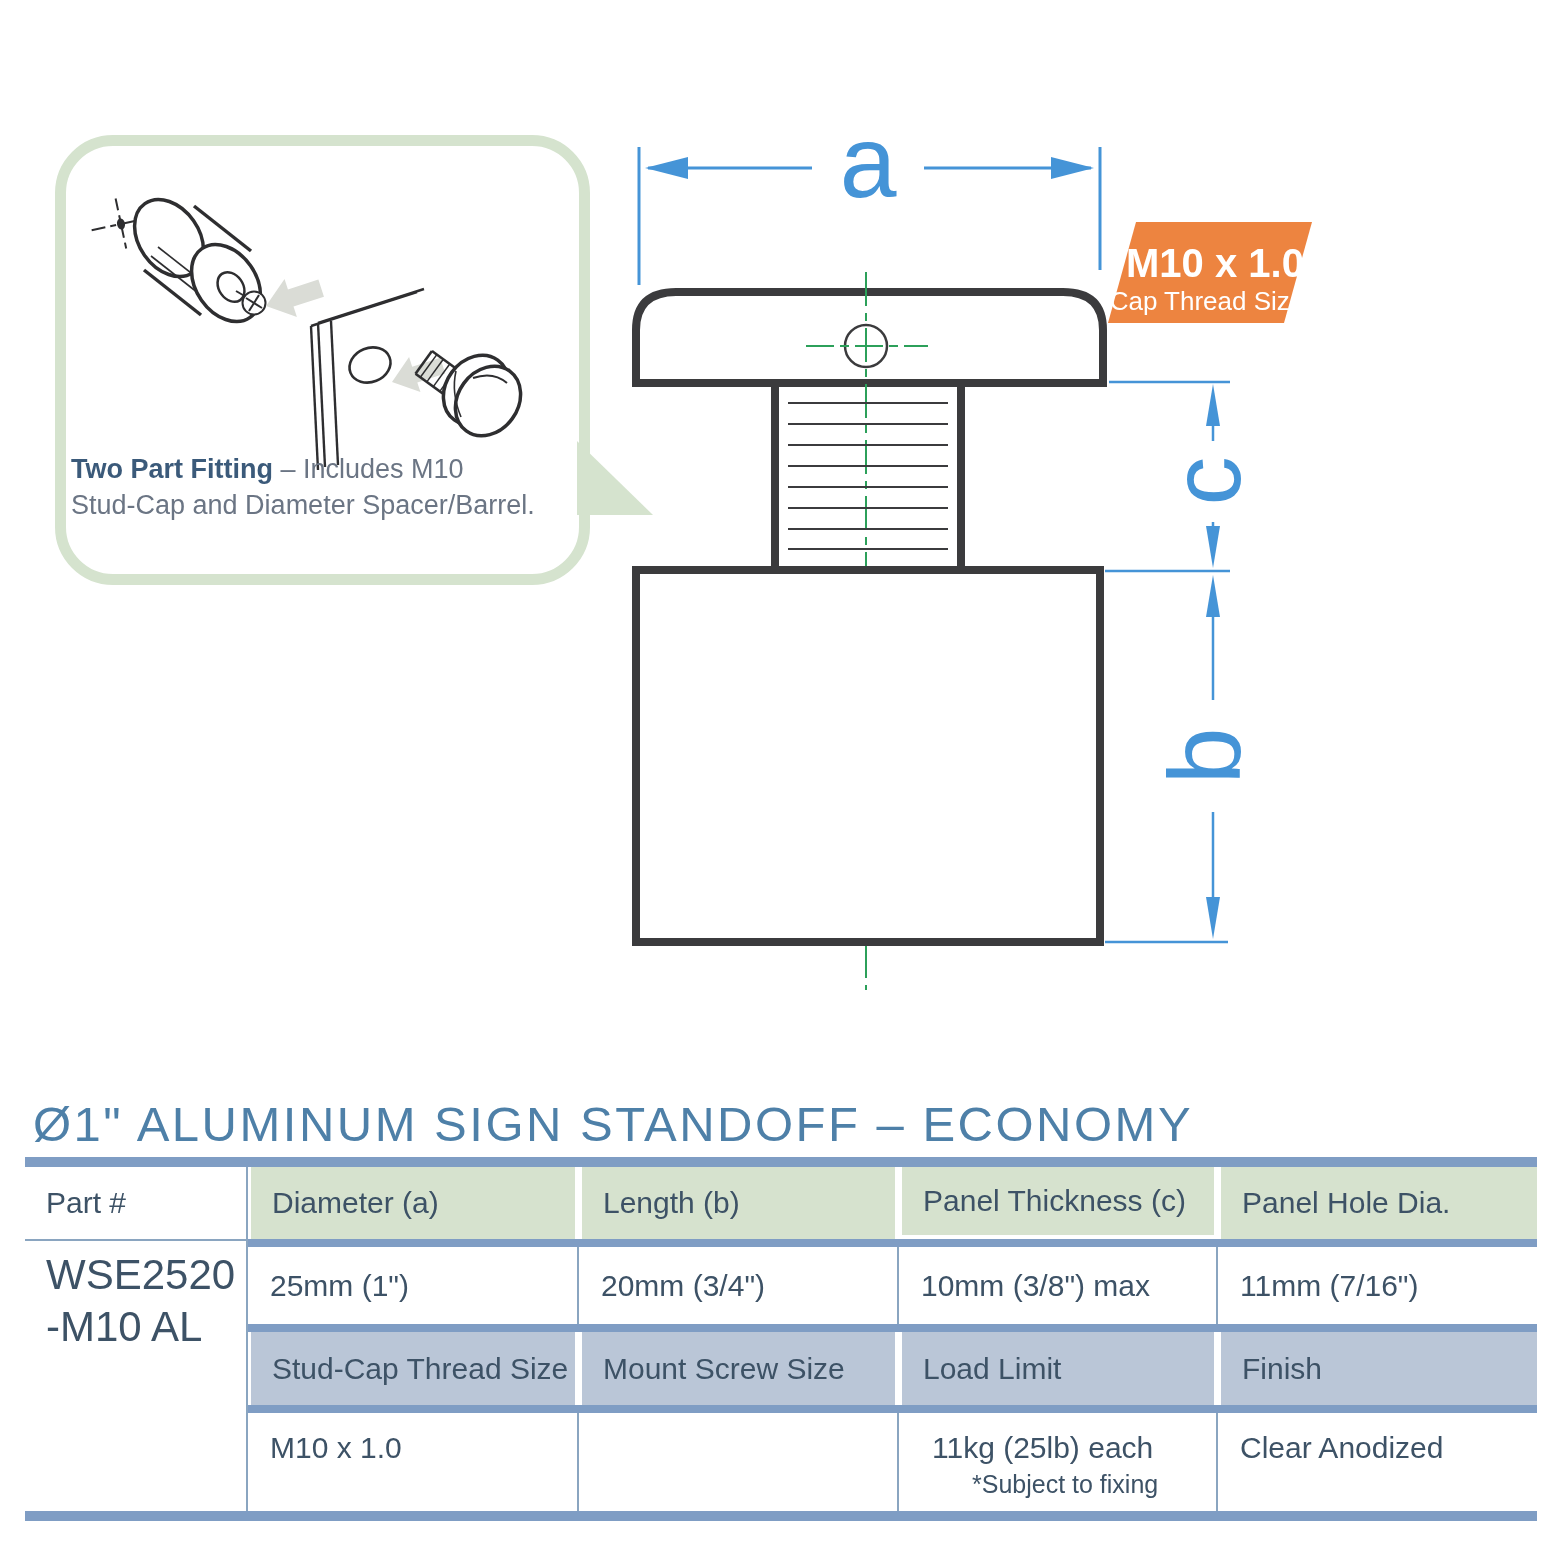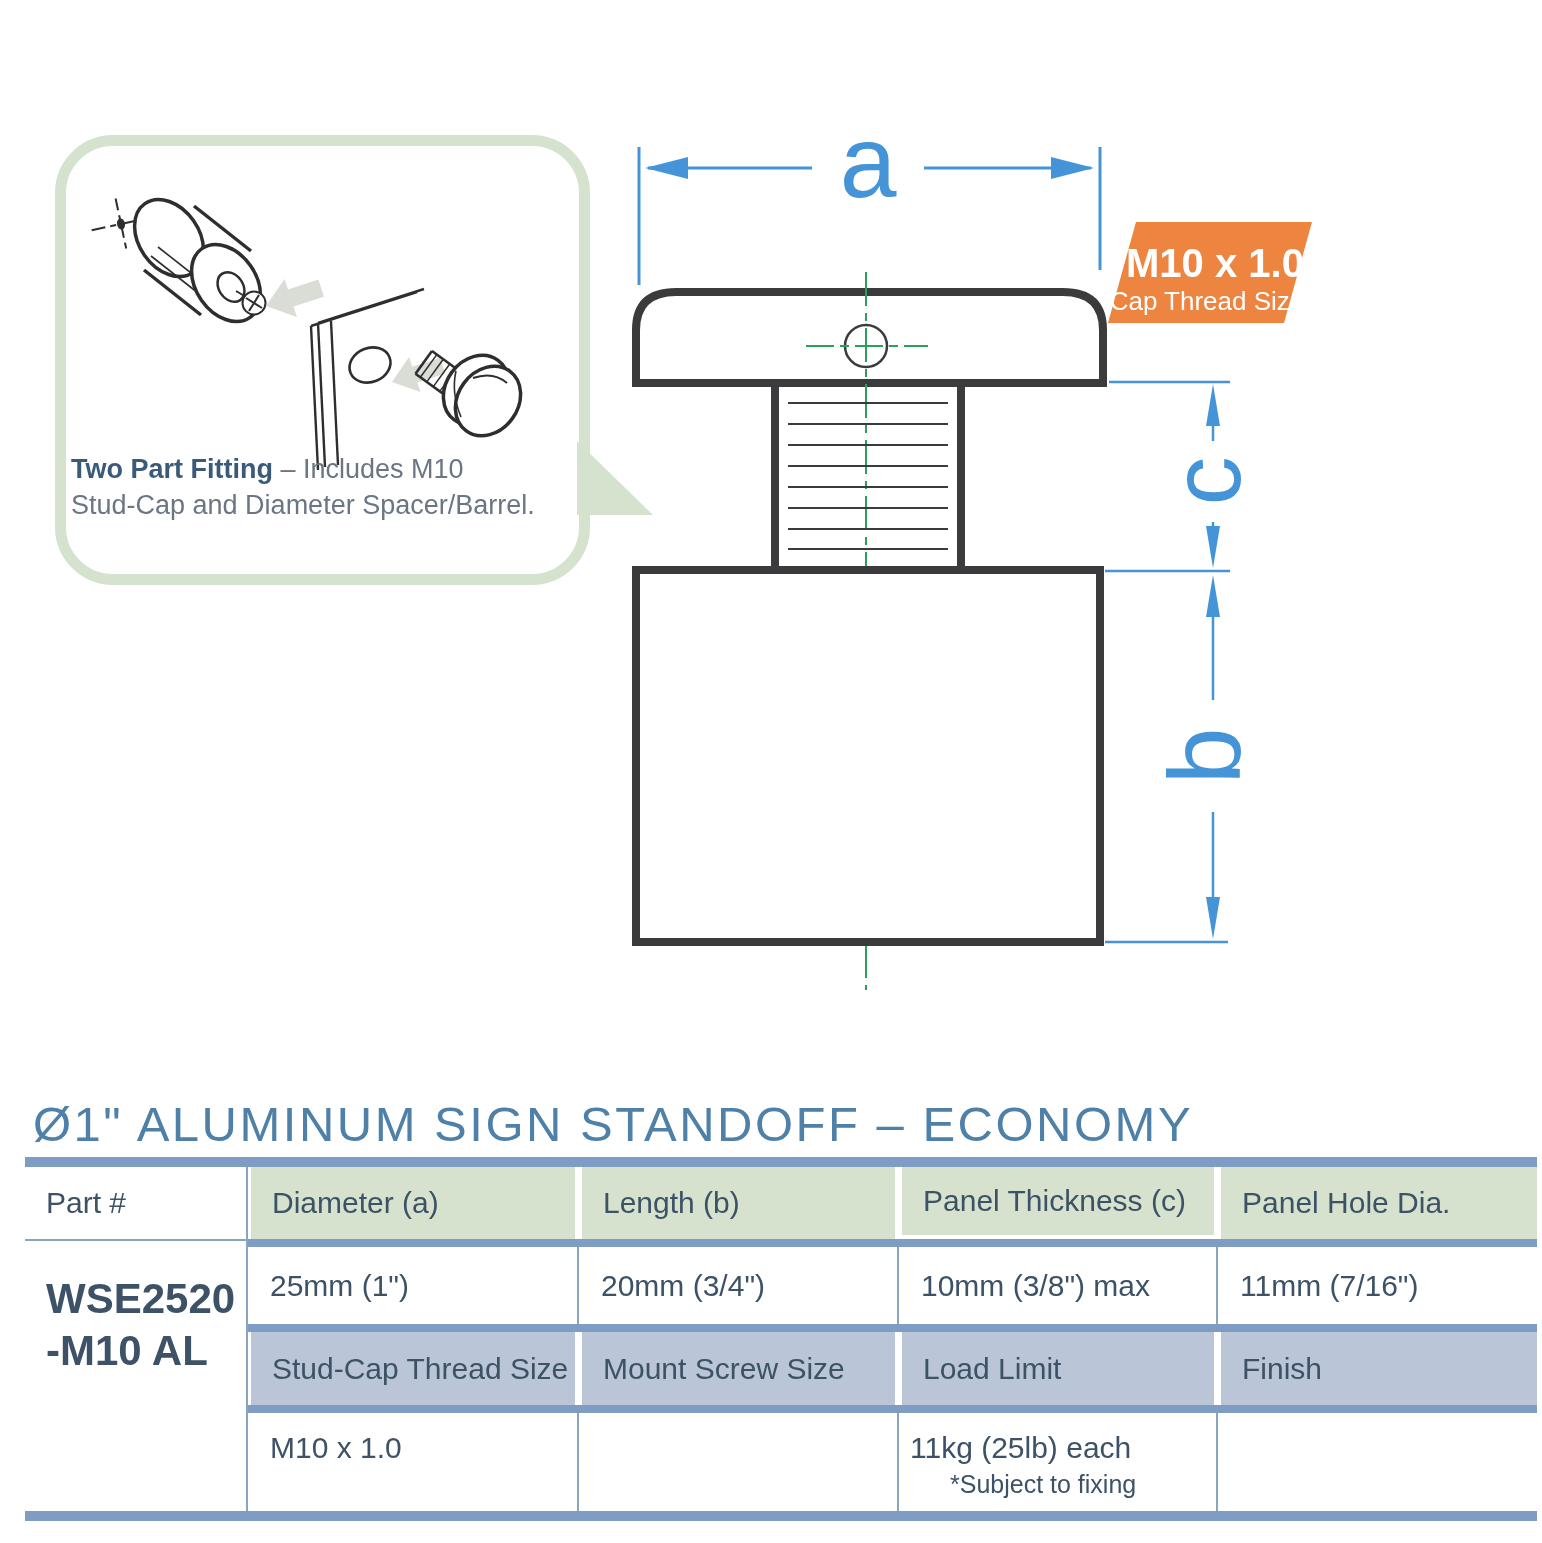--- a/index.html
+++ b/index.html
@@ -23,21 +23,21 @@
 
   
   .spec-table{position:absolute;left:25px;top:1157px;width:1512px;height:364px;font-size:30px;color:#3d5266;}
   .abs{position:absolute;}
   .bar{background:#7f9dc4;}
   .cell{display:flex;align-items:center;padding-left:21px;box-sizing:border-box;}
   .cell.green{background:#d6e2ce;}
   .cell.bluegray{background:#bac6d7;}
   .vline{background:#8aa5c0;width:2px;}
   .part-header{position:absolute;left:0;top:10px;width:220px;height:72px;}
-  .part-cell{position:absolute;left:0;top:86px;width:220px;font-size:42px;font-weight:700;line-height:52px;padding:6px 0 0 21px;box-sizing:border-box;margin-top:24px;}
+  .part-cell{position:absolute;left:0;top:86px;width:220px;font-size:42px;font-weight:400;line-height:52px;padding:6px 0 0 21px;box-sizing:border-box;}
   .cell-top{display:block;padding-top:16px;line-height:38px;}
   .note{font-size:25px;line-height:34px;margin-left:40px;}
 </style>
 </head>
 <body>
 
 <div id="page">
 
   <svg class="diagram-svg" width="1542" height="1060" viewBox="0 0 1542 1060">
 
@@ -215,19 +215,20 @@
     <div class="abs cell" style="left:555px;top:90px;width:315px;height:77px;">20mm (3/4")</div>
     <div class="abs cell" style="left:875px;top:90px;width:314px;height:77px;">10mm (3/8") max</div>
     <div class="abs cell" style="left:1194px;top:90px;width:318px;height:77px;">11mm (7/16")</div>
 
     <div class="abs cell bluegray" style="left:226px;top:175px;width:324px;height:73px;">Stud-Cap Thread Size</div>
     <div class="abs cell bluegray" style="left:557px;top:175px;width:313px;height:73px;">Mount Screw Size</div>
     <div class="abs cell bluegray" style="left:877px;top:175px;width:312px;height:73px;">Load Limit</div>
     <div class="abs cell bluegray" style="left:1196px;top:175px;width:316px;height:73px;">Finish</div>
 
     <div class="abs cell cell-top" style="left:224px;top:256px;width:326px;height:98px;">M10 x 1.0</div>
-    <div class="abs cell-top abs" style="position:absolute;left:875px;top:256px;width:314px;height:98px;padding-left:10px;box-sizing:border-box;">
+    <div class="abs cell-top abs" style="position:absolute;left:875px;top:256px;width:314px;height:98px;padding-left:32px;box-sizing:border-box;">
       <div>11kg (25lb) each</div>
       <div class="note">*Subject to fixing</div>
     </div>
+    <div class="abs cell cell-top" style="left:1194px;top:256px;width:318px;height:98px;">Clear Anodized</div>
   </div>
 
 </div>
 
 </body></html>

